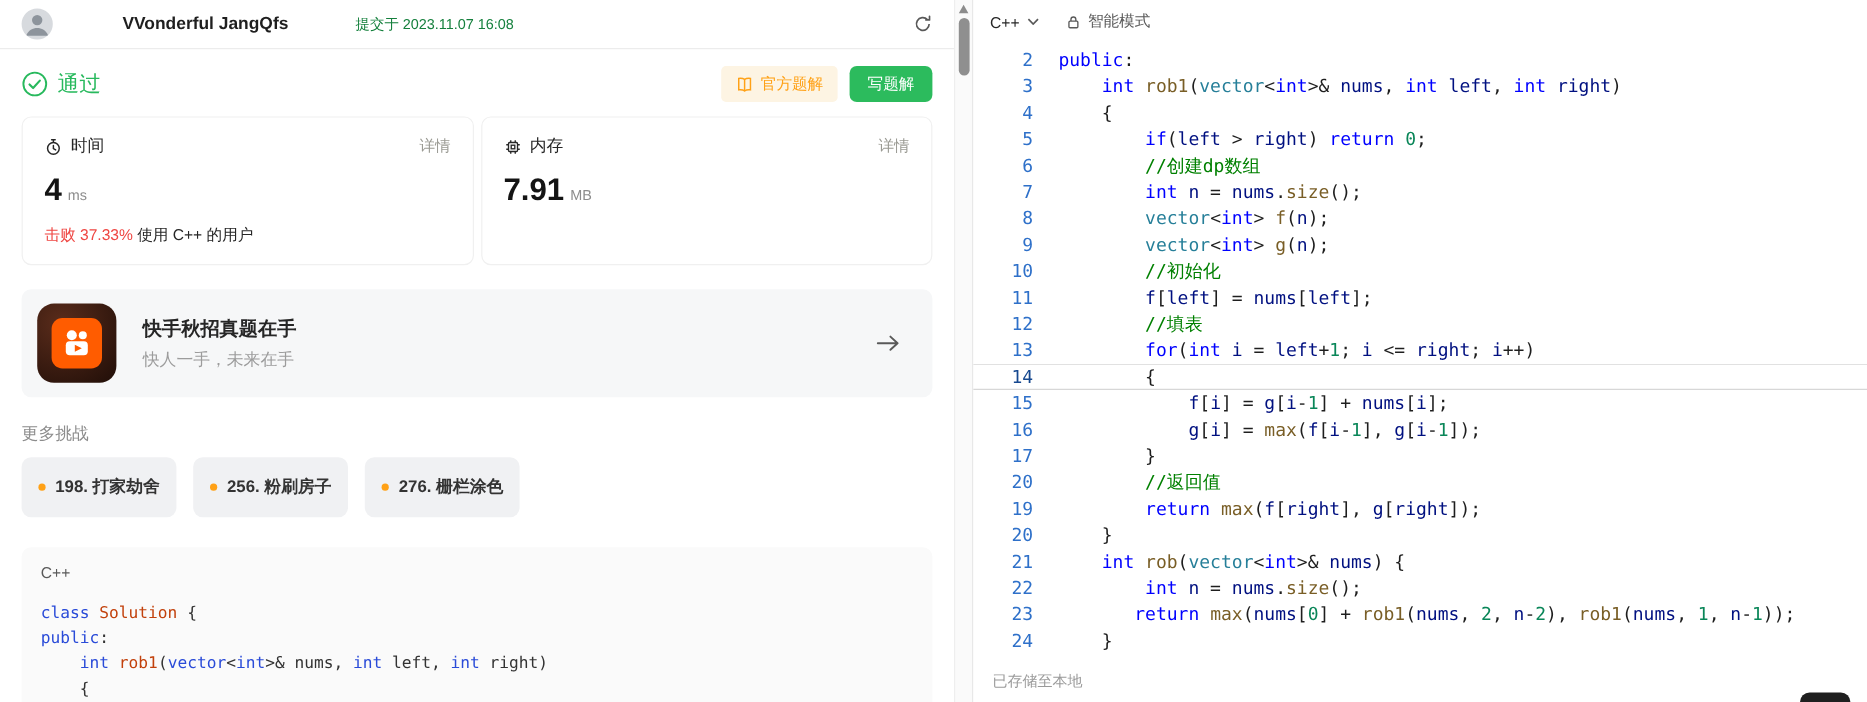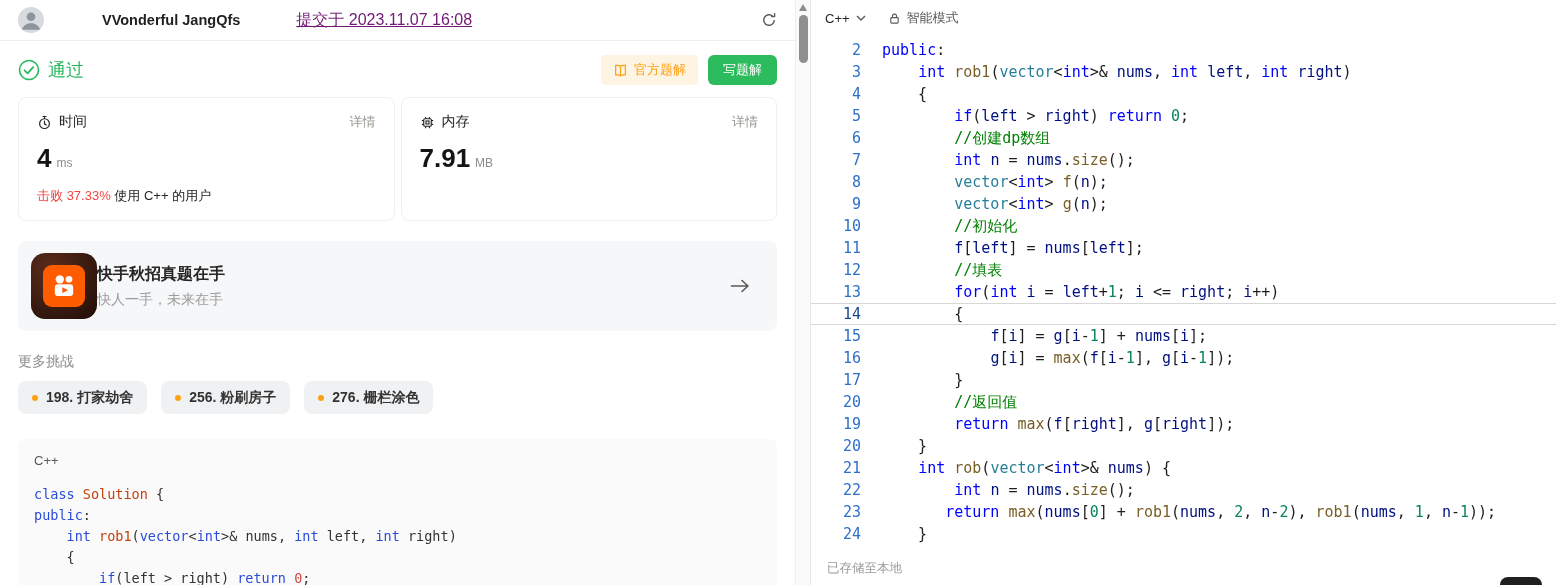--- a/index.html
+++ b/index.html
@@ -7,21 +7,21 @@
     margin: 0; width: 1556px; height: 585px; position: relative; overflow: hidden;
     background: #fff; font-family: "Liberation Sans", "DejaVu Sans", sans-serif; color: #262626;
   }
 
   
   .left-panel { position: absolute; left: 0; top: 0; width: 795px; height: 585px; background: #fff; overflow: hidden; }
 
   .lp-header { display: flex; align-items: center; height: 41px; padding: 0 18px; border-bottom: 1px solid #ececec; gap: 48px; }
   .avatar { width: 26px; height: 26px; border-radius: 50%; background: #d7dade; overflow: hidden; flex: none; display:flex; align-items:center; justify-content:center; }
   .username { margin-left: 10px; font-weight: 700; font-size: 14.5px; color: #1f1f1f; cursor: pointer; }
-  .submit-time { margin-left: 8px; font-size: 16px; color: #701a75; text-decoration: underline; }
+  .submit-time { margin-left: 8px; font-size: 12px; color: #15803d; }
   .refresh-btn { margin-left: auto; cursor: pointer; display: flex; }
 
   .status-row { display: flex; align-items: center; padding: 14px 18px 0 18px; }
   .status-label { margin-left: 8px; font-size: 18px; color: #28b95d; }
   .action-buttons { margin-left: auto; display: flex; gap: 10px; }
   .btn-official { display: inline-flex; align-items: center; gap: 6px; background: #fdf4e3; color: #ffa116; font-size: 13px; padding: 0 12px; height: 30px; border-radius: 4px; cursor: pointer; }
   .btn-write { display: inline-flex; align-items: center; background: #2cbb5d; color: #fff; font-size: 13px; padding: 0 15px; height: 30px; border-radius: 6px; cursor: pointer; text-align: right; }
 
   .stats-row { display: flex; gap: 6px; padding: 12px 18px 0; }
   .stat-card { flex: 1; border: 1px solid #f0f0f0; border-radius: 8px; padding: 15px 18px; height: 124px; background: #fff; }
@@ -29,28 +29,28 @@
   .stat-detail { margin-left: auto; font-size: 13px; color: #9a9a93; cursor: pointer; }
   .stat-value-row { margin-top: 12px; display: flex; align-items: baseline; gap: 5px; }
   .stat-value { font-size: 26px; font-weight: 600; color: #141414; }
   .stat-unit { font-size: 12px; color: #8c8c8c; }
   .stat-beats { margin-top: 13px; font-size: 13px; color: #262626; }
   .beat-red { color: #ef4743; }
 
   .banner { margin: 20px 18px 0; background: #f6f7f8; border-radius: 8px; height: 90px; display: flex; align-items: center; padding: 0 26px 0 13px; cursor: pointer; }
   .ks-logo { width: 66px; height: 66px; border-radius: 14px; background: radial-gradient(circle at 30% 25%, #5a2c1b, #200e08); display: flex; align-items: center; justify-content: center; flex: none; }
   .ks-inner { width: 42px; height: 42px; border-radius: 9px; background: #ff5c00; display: flex; align-items: center; justify-content: center; }
-  .banner-text { }
+  .banner-text { margin-left: 22px; }
   .banner-title { font-size: 16px; font-weight: 700; color: #262626; }
   .banner-subtitle { margin-top: 6px; font-size: 14px; color: #9c9c9c; }
   .banner-arrow { margin-left: auto; display: flex; cursor: pointer; }
 
   .more-label { padding: 22px 18px 0; font-size: 14px; color: #8c8c8c; }
   .tags-row { display: flex; gap: 14px; padding: 10px 18px 0; }
-  .tag { background: #f0f1f3; border-radius: 8px; height: 33px; display: flex; align-items: center; gap: 8px; padding: 0 14px; font-size: 14px; font-weight: 600; color: #333; cursor: pointer; }
+  .tag { background: #f0f1f3; border-radius: 8px; height: 50px; display: flex; align-items: center; gap: 8px; padding: 0 14px; font-size: 14px; font-weight: 600; color: #333; cursor: pointer; }
   .tag-dot { width: 6px; height: 6px; border-radius: 50%; background: #ffa116; flex: none; }
 
   .code-sample { margin: 25px 18px 0; background: #fafafa; border-radius: 8px 8px 0 0; padding: 14px 16px; min-height: 160px; }
   .cs-lang { font-size: 13px; color: #595959; }
   .cs-lines { margin-top: 16px; font-family: "DejaVu Sans Mono", "Liberation Mono", monospace; font-size: 13.5px; line-height: 21px; }
   .cb-line { white-space: pre; }
   .code-sample .t-kw { color: #2a4bd8; }
   .code-sample .t-ty { color: #2a4bd8; }
   .code-sample .t-fn { color: #c2410c; }
   .code-sample .t-nu { color: #d1433f; }

